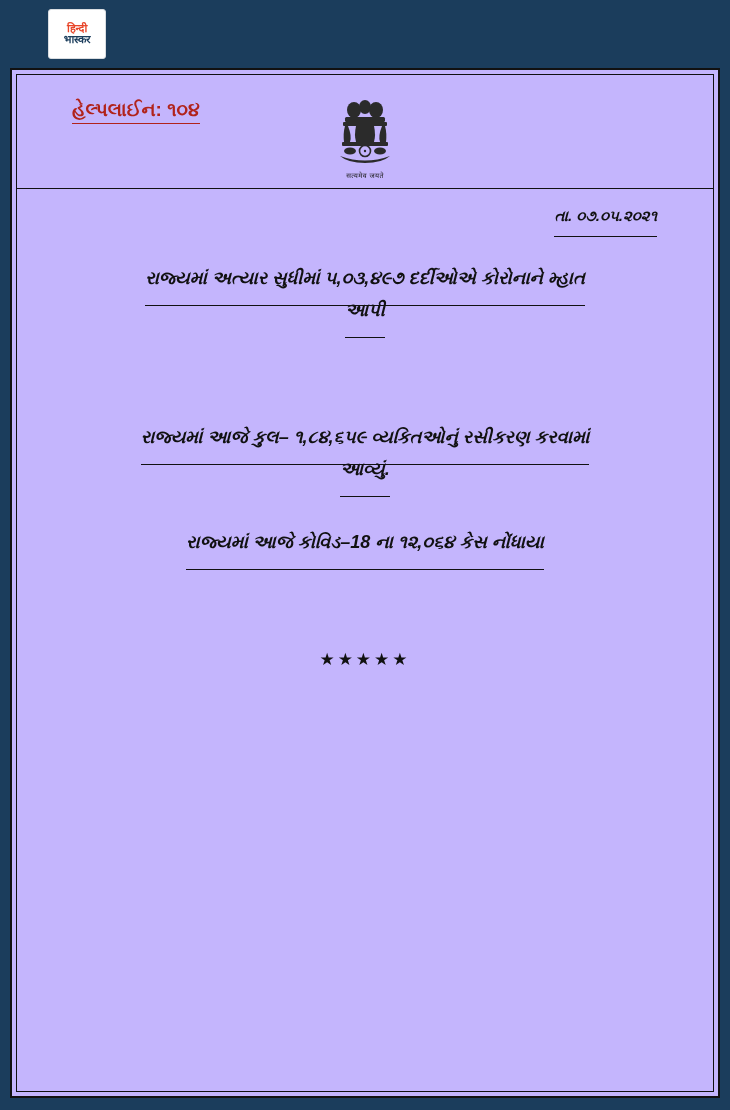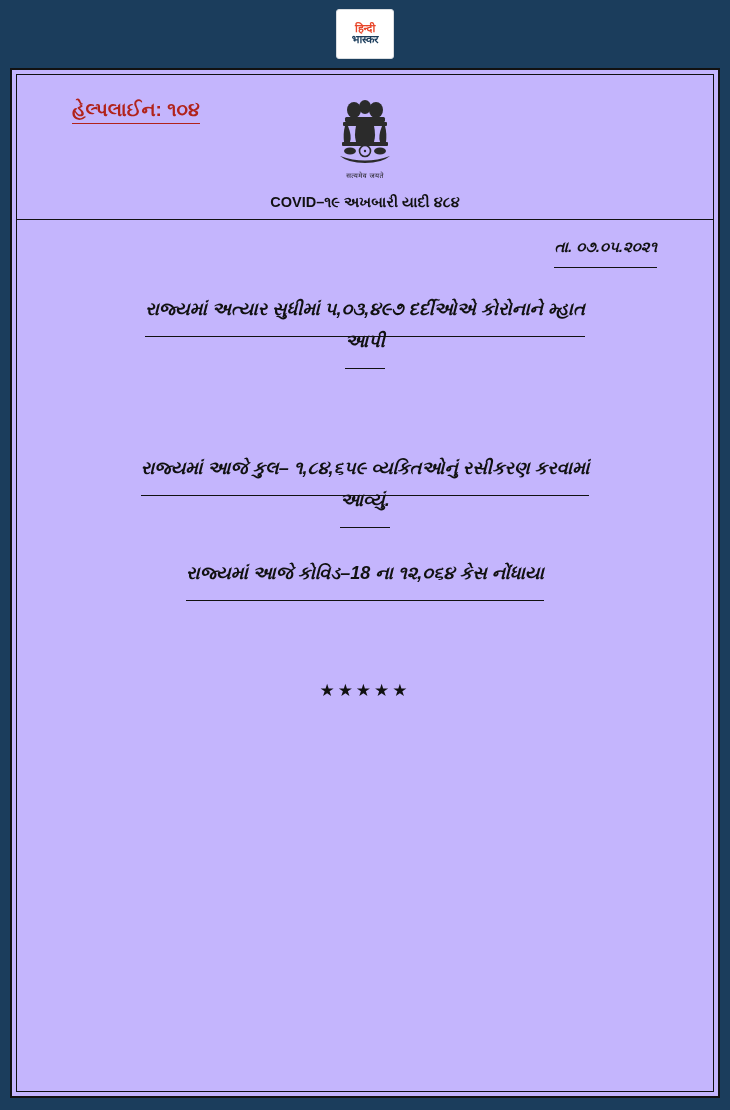--- a/index.html
+++ b/index.html
@@ -13,21 +13,22 @@
     width: 730px;
     height: 1110px;
     background: #1b3d5c;
     overflow: hidden;
   }
   
   .brand-bar {
     height: 68px;
     display: flex;
     align-items: center;
-    justify-content: center;
+    justify-content: flex-start;
+    padding-left: 48px;
   }
   .brand-logo {
     width: 56px;
     height: 48px;
     background: #ffffff;
     border: 1px solid #d9dde1;
     border-radius: 3px;
     display: flex;
     flex-direction: column;
     align-items: center;
@@ -201,21 +202,20 @@
 
               <ellipse cx="18" cy="58" rx="6" ry="3.5"></ellipse>
               <ellipse cx="48" cy="58" rx="6" ry="3.5"></ellipse>
 
               <path d="M8 63 q25 9 50 0 q-8 7 -25 7 q-17 0 -25 -7 z"></path>
             </g>
           </svg>
           <div class="emblem-motto">सत्यमेव जयते</div>
         </div>
 
-        <div class="header-title">COVID–૧૯ અખબારી યાદી ૪૮૪</div>
 
       </div>
 
       <div class="body">
 
         <div class="date-line">
           <span>તા. ૦૭.૦૫.૨૦૨૧</span>
         </div>
 
         <div class="gap-1"></div>

